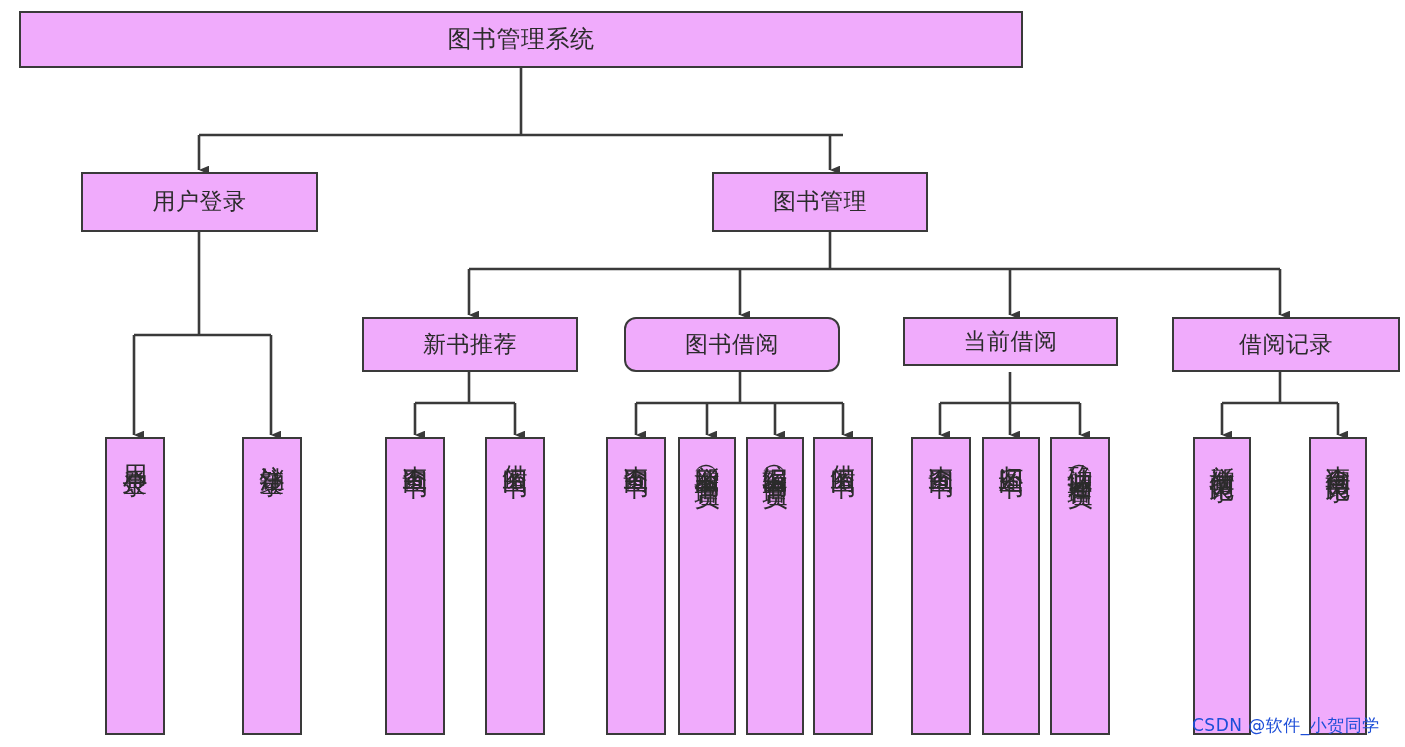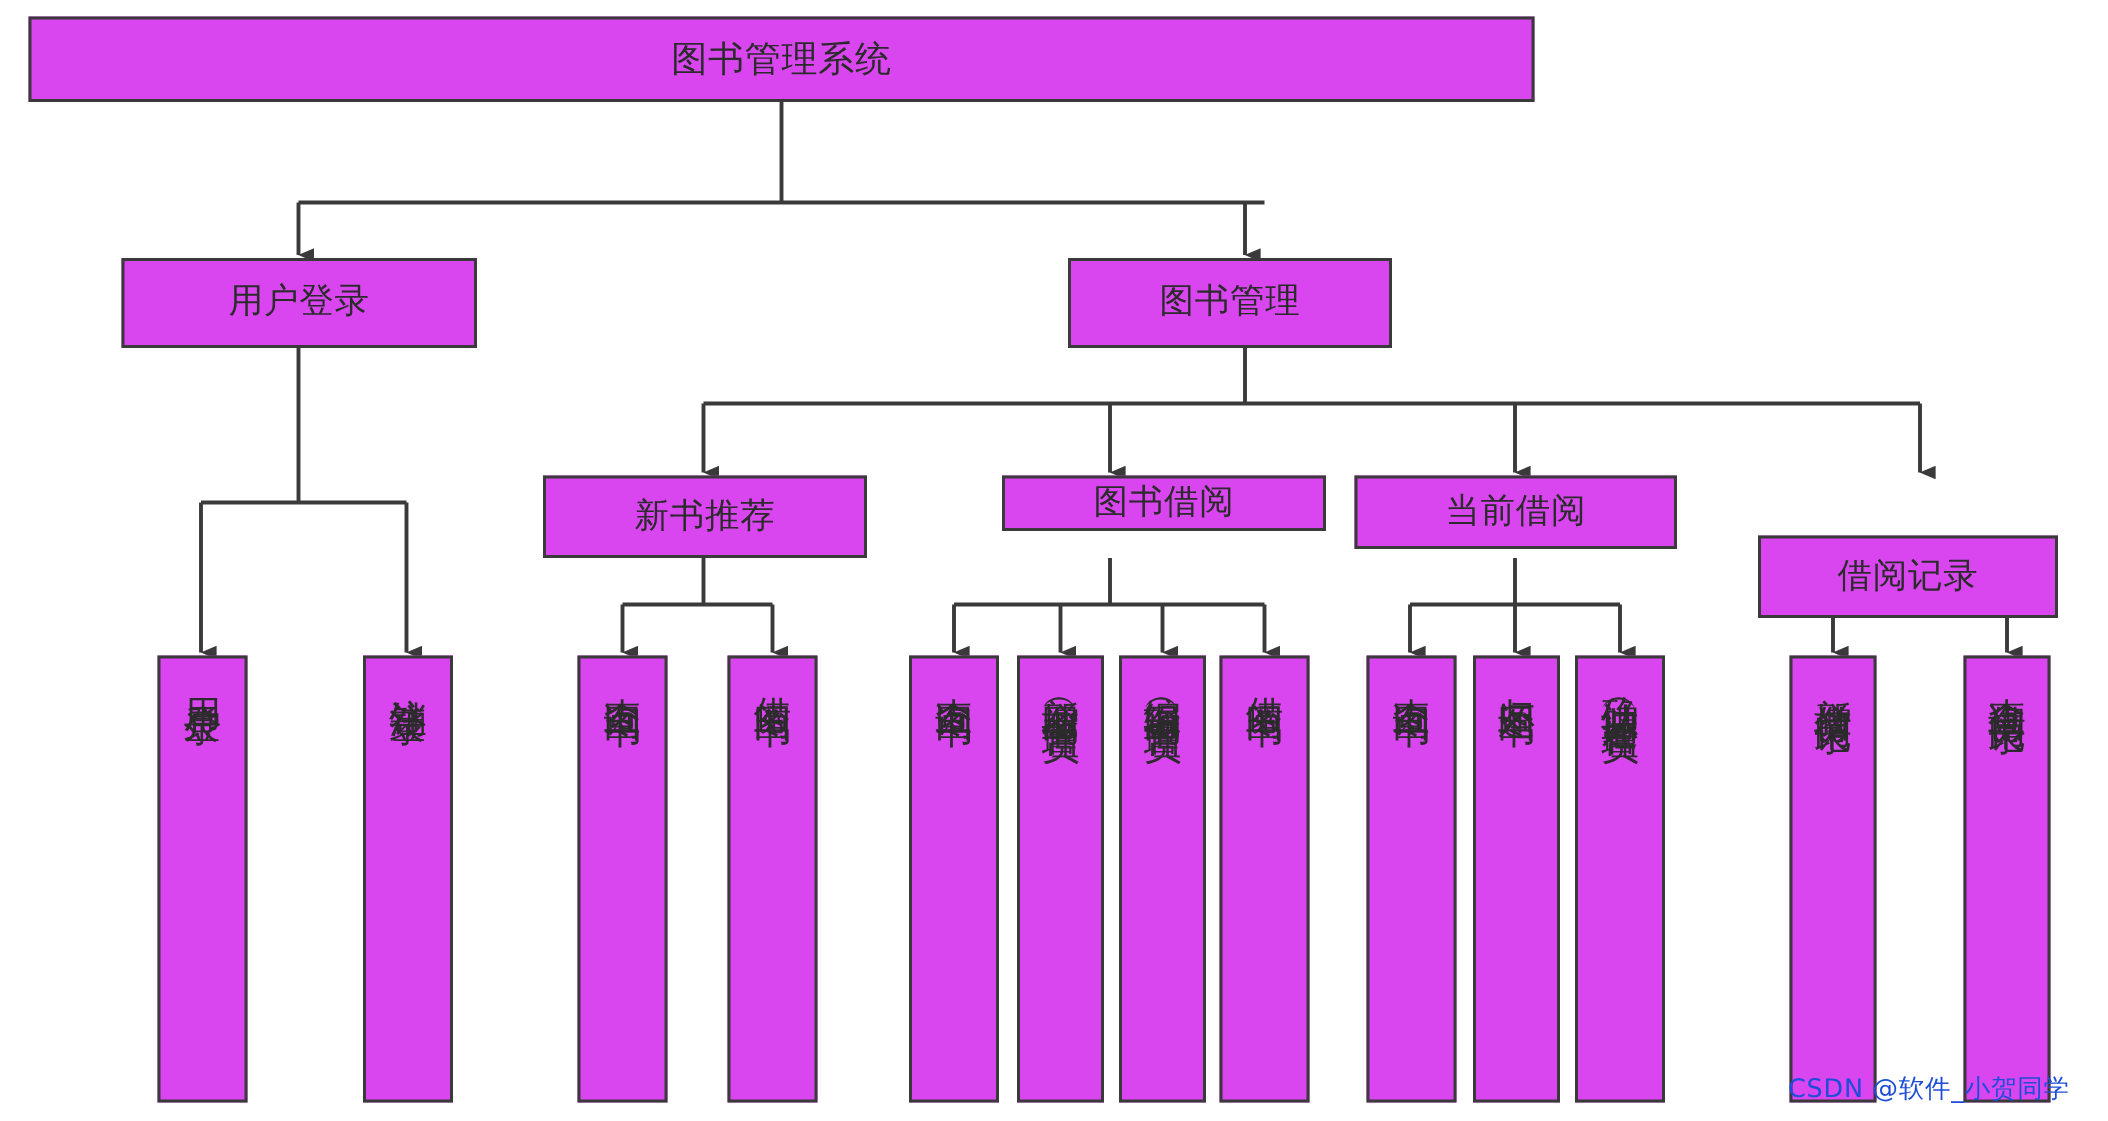--- a/index.html
+++ b/index.html
@@ -22,21 +22,21 @@
     left: 0;
     top: 0;
     width: 1405px;
     height: 747px;
     pointer-events: none;
   }
   .node {
     position: absolute;
     box-sizing: border-box;
     border: 2.5px solid #3a3a3a;
-    background: #d946ef;
+    background: #f0abfc;
     display: flex;
     align-items: center;
     justify-content: center;
     color: #2b2b2b;
   }
   .node .lbl {
     display: block;
     text-align: center;
     line-height: 1.12;
     color: #2b2b2b;
@@ -136,27 +136,27 @@
   <div class="node horiz" style="left:81px; top:172px; width:237px; height:60px;">
     <span class="lbl">用户登录</span>
   </div>
   <div class="node horiz" style="left:712px; top:172px; width:216px; height:60px;">
     <span class="lbl">图书管理</span>
   </div>
 
   <div class="node horiz" style="left:362px; top:317px; width:216px; height:55px;">
     <span class="lbl">新书推荐</span>
   </div>
-  <div class="node horiz" style="left:668px; top:317px; width:216px; height:37px;">
+  <div class="node horiz" style="left:624px; top:317px; width:216px; height:55px;border-radius:12px;">
     <span class="lbl">图书借阅</span>
   </div>
   <div class="node horiz" style="left:903px; top:317px; width:215px; height:49px;">
     <span class="lbl">当前借阅</span>
   </div>
-  <div class="node horiz" style="left:1172px; top:317px; width:200px; height:55px;margin-top:40px;">
+  <div class="node horiz" style="left:1172px; top:317px; width:228px; height:55px;">
     <span class="lbl">借阅记录</span>
   </div>
 
   <div class="node vert" style="left:105px; top:437px; width:60px; height:298px;">
     <span class="lbl">用户登录</span>
   </div>
   <div class="node vert" style="left:242px; top:437px; width:60px; height:298px;">
     <span class="lbl">注销登录</span>
   </div>
 

